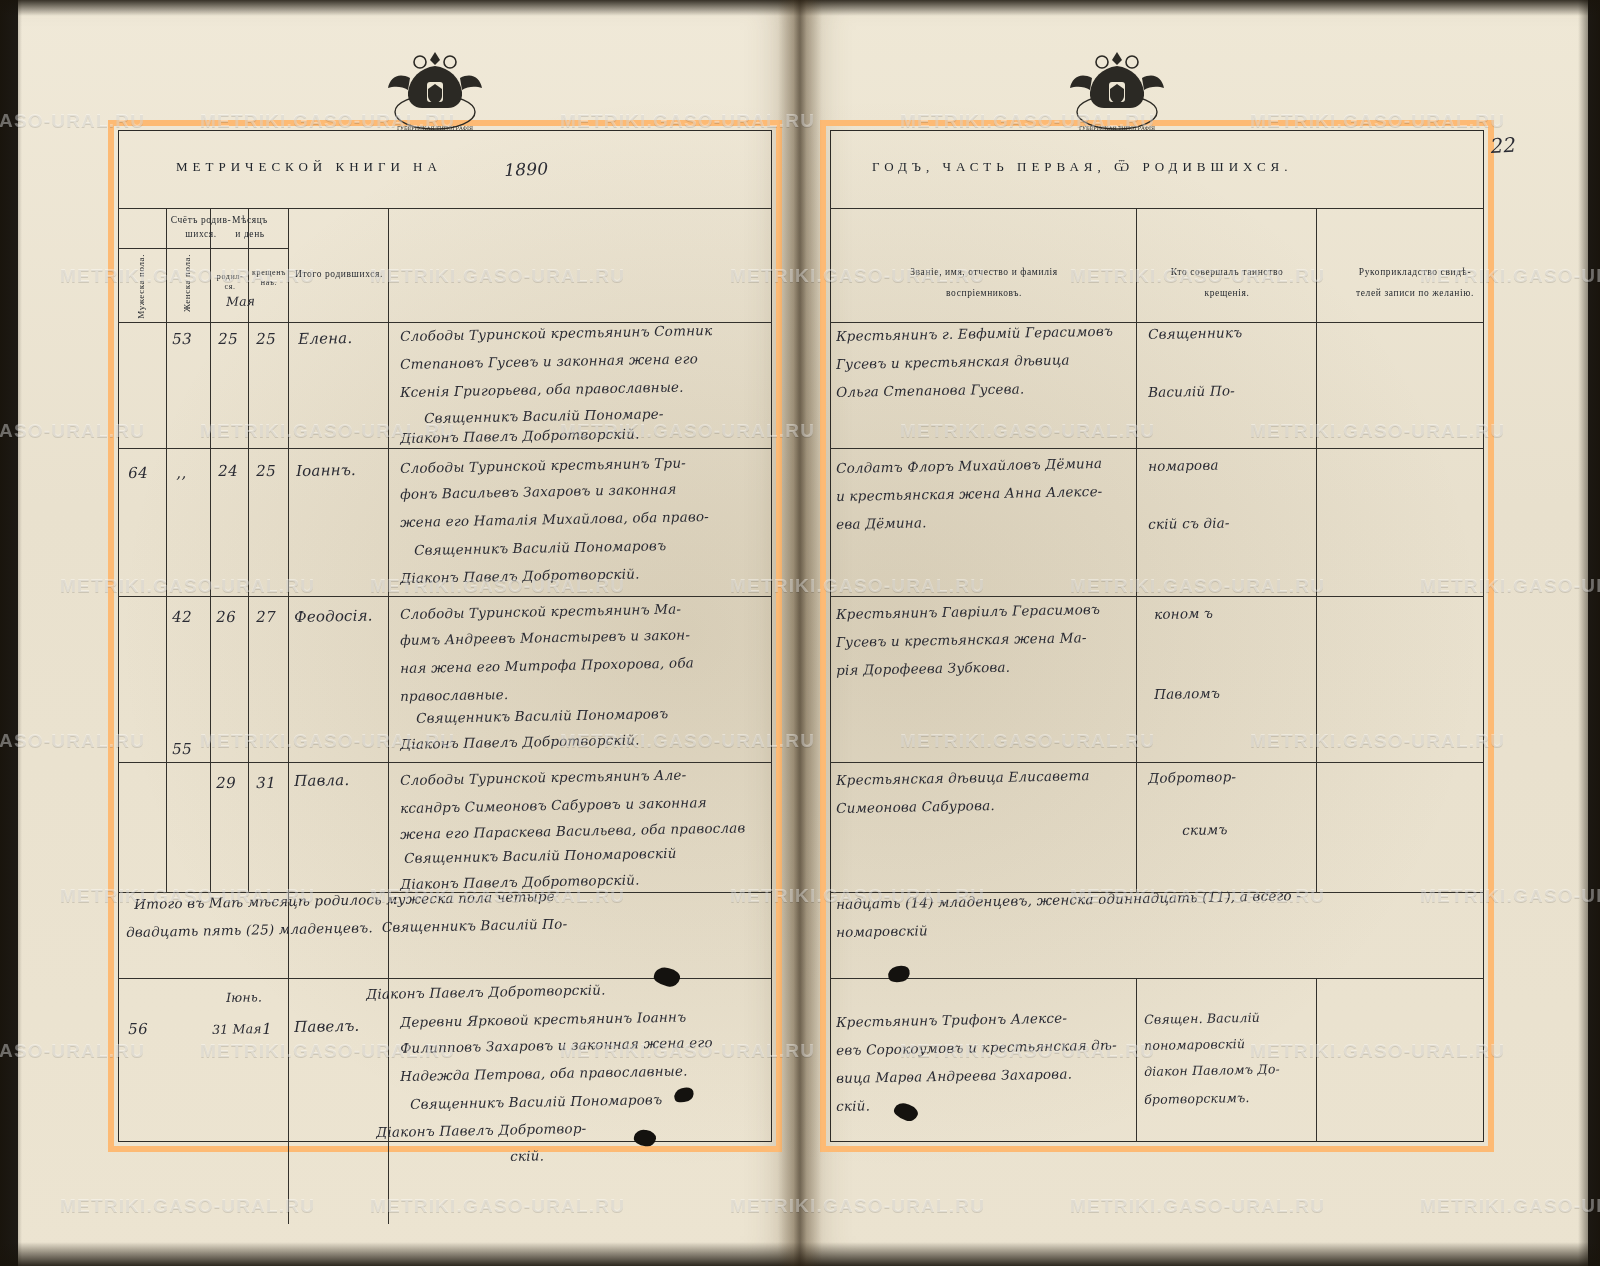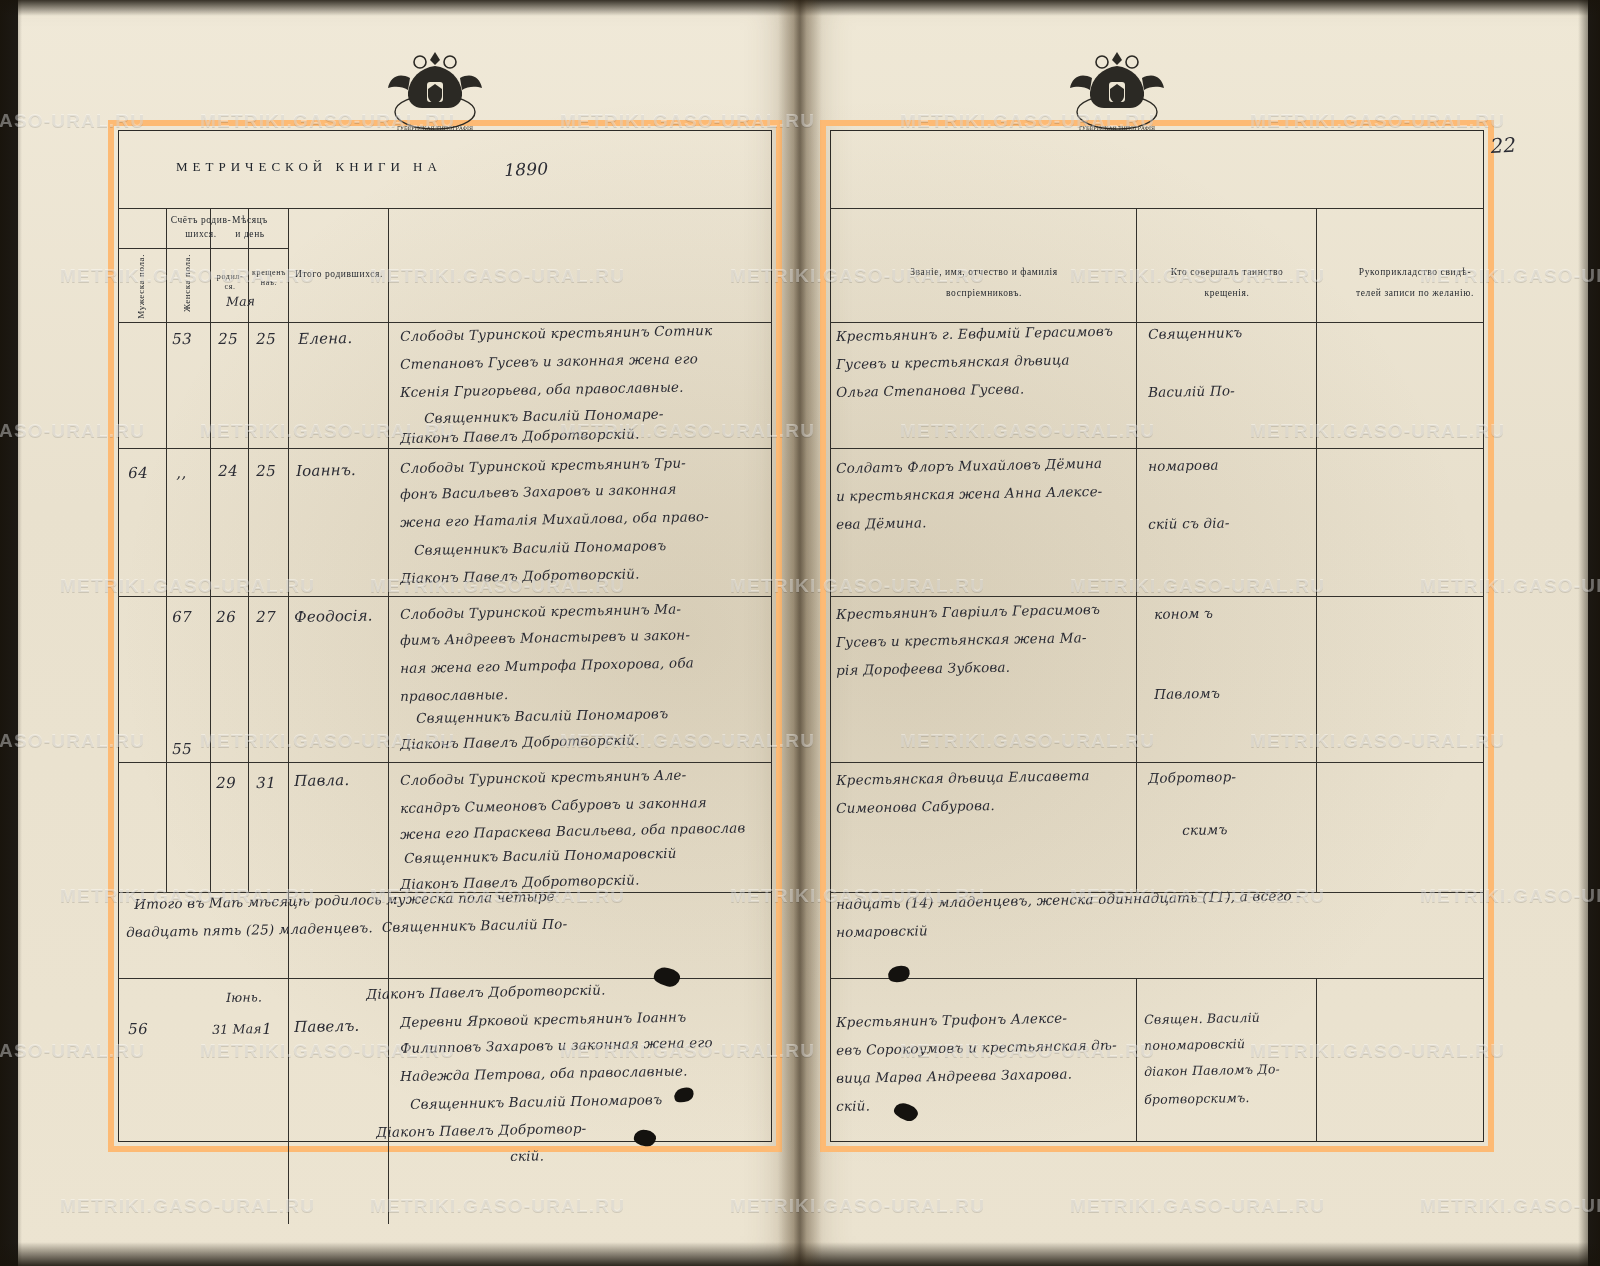--- a/index.html
+++ b/index.html
@@ -276,21 +276,21 @@
     <div class="hw num" style="left:62px; top:340px;">,,</div>
     <div class="hw num" style="left:104px; top:338px;">24</div>
     <div class="hw num" style="left:142px; top:338px;">25</div>
     <div class="hw name" style="left:182px; top:338px;">Іоаннъ.</div>
     <div class="hw" style="left:286px; top:336px;">Слободы Туринской крестьянинъ Три-</div>
     <div class="hw" style="left:286px; top:362px;">фонъ Васильевъ Захаровъ и законная</div>
     <div class="hw" style="left:286px; top:390px;">жена его Наталія Михайлова, оба право-</div>
     <div class="hw" style="left:300px; top:418px;">Священникъ Василій Пономаровъ</div>
     <div class="hw" style="left:286px; top:446px;">Діаконъ Павелъ Добротворскій.</div>
 
-    <div class="hw num" style="left:58px; top:484px;">67</div>
+    <div class="hw num" style="left:58px; top:484px;">42</div>
     <div class="hw num" style="left:102px; top:484px;">26</div>
     <div class="hw num" style="left:142px; top:484px;">27</div>
     <div class="hw name" style="left:180px; top:484px;">Феодосія.</div>
     <div class="hw" style="left:286px; top:482px;">Слободы Туринской крестьянинъ Ма-</div>
     <div class="hw" style="left:286px; top:508px;">фимъ Андреевъ Монастыревъ и закон-</div>
     <div class="hw" style="left:286px; top:536px;">ная жена его Митрофа Прохорова, оба</div>
     <div class="hw" style="left:286px; top:564px;">православные.</div>
     <div class="hw" style="left:302px; top:586px;">Священникъ Василій Пономаровъ</div>
     <div class="hw" style="left:286px; top:612px;">Діаконъ Павелъ Добротворскій.</div>
 
@@ -340,20 +340,23 @@
       </g>
       <text x="55" y="88" font-size="5" text-anchor="middle" fill="#2b2924" font-family="DejaVu Serif, serif">ГУБЕРНСКАЯ ТИПОГРАФІЯ</text>
     </svg>
   </div>
 
   <div class="hw folio" style="left:1490px; top:136px; z-index:8;">22</div>
 
   <div class="frame right">
     <div class="frame-inner"></div>
 
+    <div class="title-row">
+      <span class="title-text" style="margin-left:46px;">ГОДЪ,  ЧАСТЬ  ПЕРВАЯ,  Ѿ  РОДИВШИХСЯ.</span>
+    </div>
 
     <div class="hline" style="left:4px; right:4px; top:82px;"></div>
     <div class="hline" style="left:4px; right:4px; top:196px;"></div>
     <div class="hline" style="left:4px; right:4px; top:322px;"></div>
     <div class="hline" style="left:4px; right:4px; top:470px;"></div>
     <div class="hline" style="left:4px; right:4px; top:636px;"></div>
     <div class="hline" style="left:4px; right:4px; top:766px;"></div>
     <div class="hline" style="left:4px; right:4px; top:852px;"></div>
 
     <div class="vline" style="left:310px; top:82px; height:684px;"></div>

